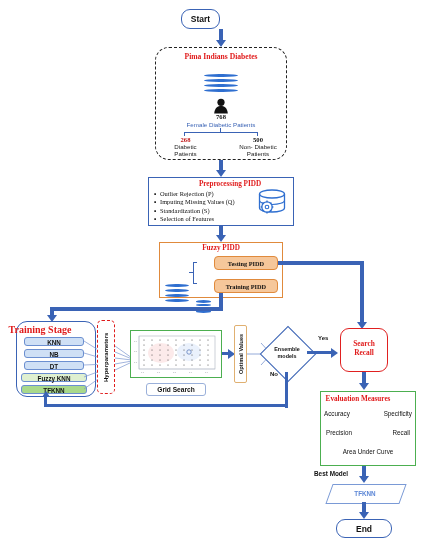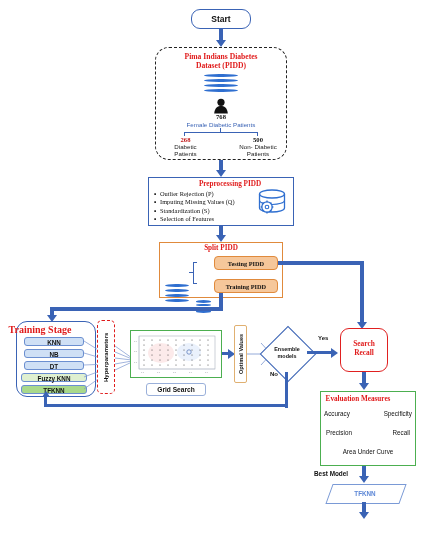--- a/index.html
+++ b/index.html
@@ -83,31 +83,30 @@
   .para{position:absolute;border:1.1px solid #7a9ad6;background:#fff;
         transform:skewX(-20deg);}
   .para-t{position:absolute;display:flex;align-items:center;justify-content:center;
           font-size:6.3px;font-weight:bold;color:#5b86d6;}
 </style>
 </head>
 <body>
 
 <div id="root">
 
-  <div class="abs term" style="left:191px;top:9px;width:60px;height:20px;">
+  <div class="abs term" style="left:181px;top:9px;width:39px;height:20px;">
     <span>Start</span>
   </div>
   <div class="ln" style="left:219px;top:29px;width:4px;height:12px;"></div>
   <div class="arrow-d" style="left:216px;top:40px;"></div>
 
   <div class="abs dashbox" style="left:155px;top:47px;width:132px;height:113px;">
   </div>
   <div class="abs title-red title-ser" style="left:160px;top:52px;width:122px;font-size:7.6px;line-height:1.22;font-family:Liberation Serif, serif;">
     <div>Pima Indians Diabetes</div>
-    <div>Dataset (PIDD)</div>
   </div>
 
   <div class="abs cyl" style="left:204px;top:74px;width:34px;height:22px;">
     <i style="top:0px;"></i>
       <i style="top:5px;"></i>
       <i style="top:10px;"></i>
       <i style="top:15px;"></i>
   </div>
 
   <svg class="abs" style="left:212px;top:98px;width:18px;height:16px;" viewBox="0 0 18 16">
@@ -161,21 +160,21 @@
         <line x1="16.3" y1="22.3" x2="17.4" y2="23.4"></line>
       <line x1="17.4" y1="14.6" x2="16.3" y2="15.7"></line>
         <line x1="9.7" y1="22.3" x2="8.6" y2="23.4"></line>
     </g>
   </svg>
 
   <div class="ln" style="left:219px;top:226px;width:4px;height:10px;"></div>
   <div class="arrow-d" style="left:216px;top:235px;"></div>
 
   <div class="abs orangebox" style="left:159px;top:242px;width:124px;height:56px;"></div>
-  <div class="abs title-red title-ser" style="left:159px;top:244px;width:124px;font-size:7.2px;">Split PIDD</div>
+  <div class="abs title-red title-ser" style="left:159px;top:244px;width:124px;font-size:7.2px;">Fuzzy PIDD</div>
 
   <div class="abs cyl" style="left:165px;top:262px;width:24px;height:22px;">
     <i style="top:0px;"></i>
       <i style="top:5px;"></i>
       <i style="top:10px;"></i>
       <i style="top:15px;"></i>
   </div>
   <div class="abs cyl" style="left:196px;top:256px;width:15px;height:14px;">
     <i style="top:0px;height:2.6px;"></i>
       <i style="top:3.5px;height:2.6px;"></i>
@@ -389,14 +388,17 @@
   <div class="abs" style="left:314px;top:470px;width:52px;font-size:6.4px;font-weight:bold;color:#111;">Best Model</div>
   <div class="ln" style="left:362px;top:466px;width:3.6px;height:12px;"></div>
   <div class="arrow-d" style="left:359px;top:476px;"></div>
 
   <div class="para" style="left:329px;top:484px;width:72px;height:18px;"></div>
   <div class="para-t" style="left:329px;top:484px;width:72px;height:18px;">TFKNN</div>
 
   <div class="ln" style="left:362px;top:502px;width:3.6px;height:12px;"></div>
   <div class="arrow-d" style="left:359px;top:512px;"></div>
 
+  <div class="abs term" style="left:336px;top:519px;width:56px;height:19px;">
+    <span>End</span>
+  </div>
 
 </div>
 
 </body></html>

